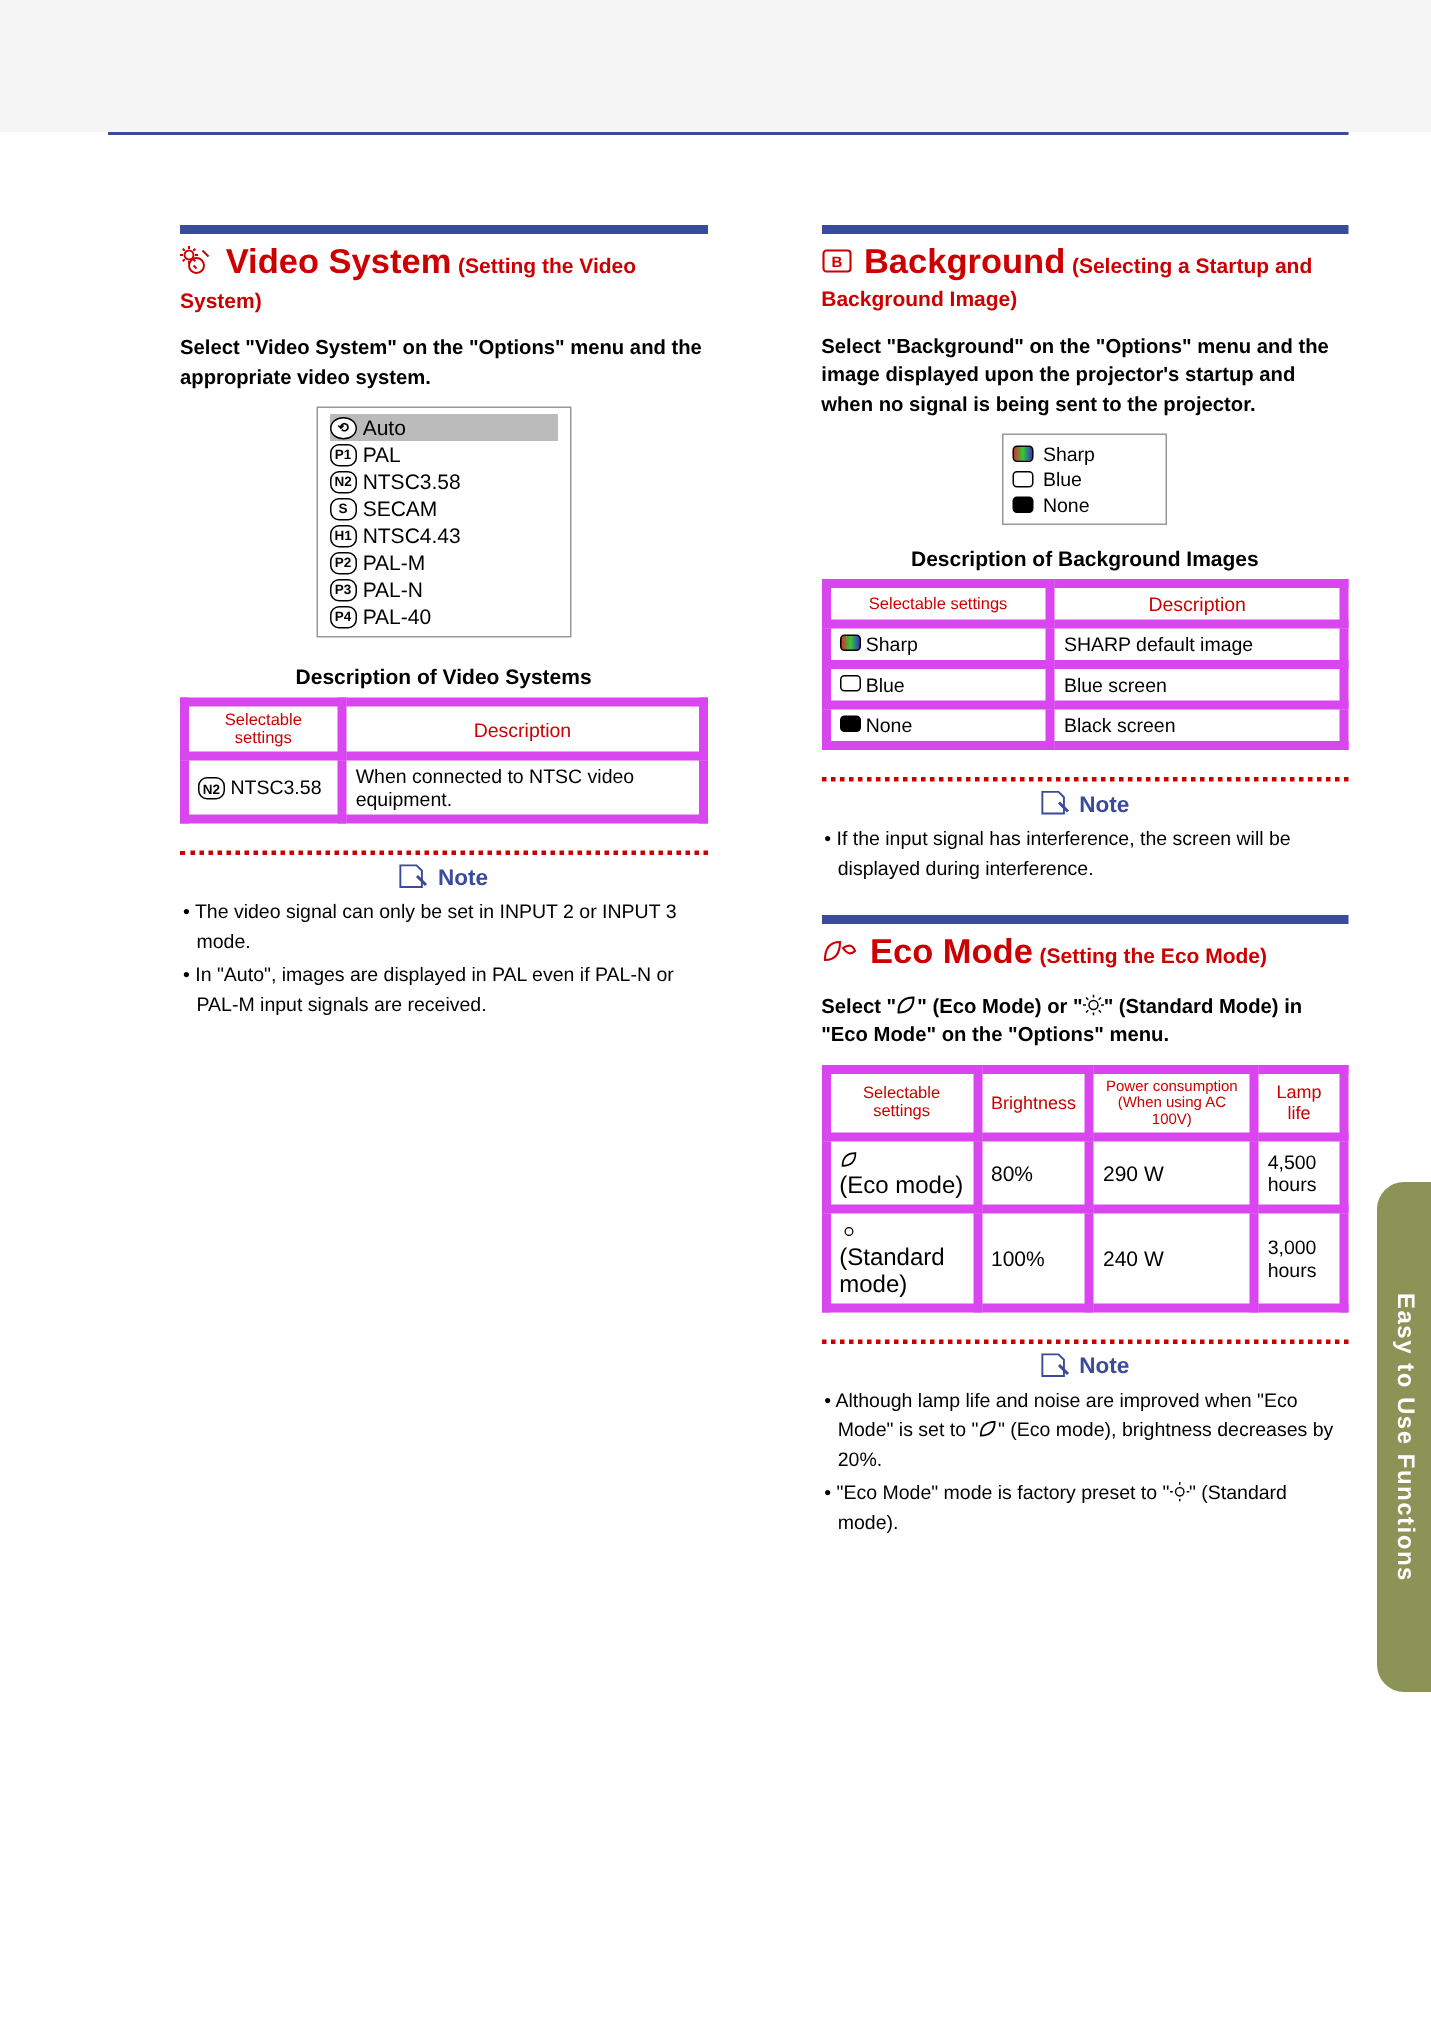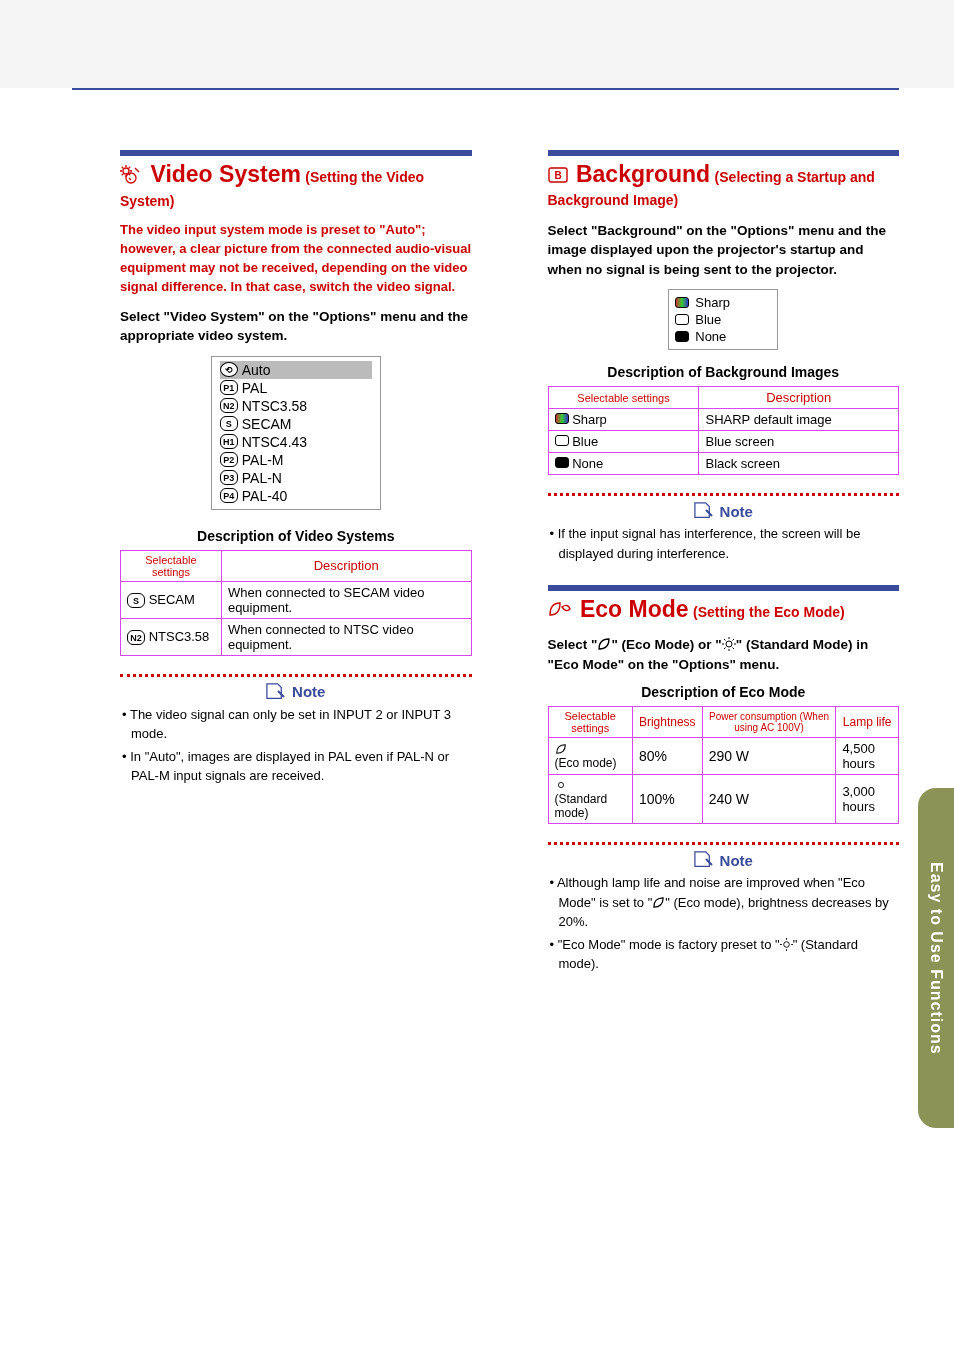--- a/index.html
+++ b/index.html
@@ -16,37 +16,37 @@
     .sub-red { color:#cc0000; font-weight:bold; font-size:14px; }
     .section-head { margin-bottom:10px; line-height:1.3; }
     .intro-red { color:#cc0000; font-weight:bold; font-size:13px; line-height:1.45; margin:10px 0; }
     .intro-bold { font-weight:bold; font-size:13.5px; line-height:1.45; margin:10px 0; }
     .menu-img { border:1px solid #999; background:#fff; width:170px; margin:8px auto 18px; padding:4px 8px; font-size:14px; }
     .menu-img .row { display:flex; align-items:center; gap:4px; padding:1px 0; }
     .menu-img .sel { background:#bbb; }
     .badge { display:inline-flex; align-items:center; justify-content:center; min-width:18px; height:15px; border:1.5px solid #000; border-radius:6px; font-size:9px; font-weight:bold; background:#fff; }
     .desc-title { font-weight:bold; font-size:14px; text-align:center; margin:10px 0 6px; }
     table.data { border-collapse:collapse; width:100%; font-size:13px; }
-    table.data th, table.data td { border:1px solid #d946ef; padding:3px 6px; text-align:left; vertical-align:middle; }
+    table.data th, table.data td { border:6px solid #d946ef; padding:3px 6px; text-align:left; vertical-align:middle; }
     table.data th { color:#cc0000; font-weight:normal; text-align:center; font-size:11px; }
     table.data th.desc { font-size:13px; }
     .note-sep { border:none; border-top:3px dotted #cc0000; margin:18px 0 6px; }
     .note-label { display:flex; align-items:center; gap:4px; color:#3a4b9b; font-weight:bold; font-size:15px; margin-bottom:4px;justify-content:center; }
     .note-icon { width:22px; height:18px; }
     ul.notes { list-style:none; padding:0 2px; }
     ul.notes li { font-size:13px; line-height:1.5; text-indent:-9px; padding-left:9px; margin-bottom:3px; }
     ul.notes li::before { content:"• "; }
     .bg-menu { border:1px solid #999; width:110px; margin:8px auto 14px; padding:4px 6px; font-size:13px; background:#fff; }
     .bg-menu .row { display:flex; align-items:center; gap:6px; padding:1px 0; }
     .bg-sharp-ic, .bg-blue-ic, .bg-none-ic { width:14px; height:11px; border:1.5px solid #000; border-radius:3px; display:inline-block; }
     .bg-sharp-ic { background:linear-gradient(90deg,#c33,#3c3,#33c); }
     .bg-blue-ic { background:#fff; }
     .bg-none-ic { background:#000; }
     .eco-table th, .eco-table td { text-align:center; font-size:12px; }
-    .eco-table td:first-child { font-size:12px; }
+    .eco-table td:first-child { font-size:16px; }
     .inline-ic { display:inline-block; vertical-align:-2px; }
   </style>
 </head>
 <body>
 
 <div class="page">
   <div class="top-rule" style="margin:88px 55px 0 72px;"></div>
   <div class="content">
 
     <div class="col">
@@ -58,21 +58,20 @@
                 <circle cx="6" cy="6" r="3"></circle>
                 <path d="M6 2 v-2 M6 10 v2 M2 6 h-2 M10 6 h2 M3.2 3.2 l-1.4-1.4 M8.8 8.8 l1.4 1.4 M3.2 8.8 l-1.4 1.4 M8.8 3.2 l1.4-1.4"></path>
                 <circle cx="11" cy="13" r="5"></circle>
                 <path d="M9 13 l2 2 M17 5 l-2 -2 M19 7 l-2 -2"></path>
               </g>
             </svg>
         </span>
         <h2 class="main">Video System</h2>
         <span class="sub-red">(Setting the Video System)</span>
       </div>
-      <p class="intro-red">The video input system mode is preset to "Auto"; however, a clear picture from the connected audio-visual equipment may not be received, depending on the video signal difference. In that case, switch the video signal.</p>
       <p class="intro-bold">Select "Video System" on the "Options" menu and the appropriate video system.</p>
 
       <div class="menu-img">
         <div class="row sel">
             <span class="badge" style="border-radius:50%;">⟲</span>
             <span>Auto</span>
           </div>
         <div class="row">
             <span class="badge">P1</span>
             <span>PAL</span>
@@ -102,24 +101,20 @@
             <span>PAL-40</span>
           </div>
       </div>
 
       <div class="desc-title">Description of Video Systems</div>
       <table class="data">
         <tbody>
             <tr>
               <th>Selectable settings</th>
               <th class="desc">Description</th>
-            </tr>
-        <tr>
-              <td><span class="badge">S</span> <span>SECAM</span></td>
-              <td>When connected to SECAM video equipment.</td>
             </tr>
         <tr>
               <td><span class="badge">N2</span> <span>NTSC3.58</span></td>
               <td>When connected to NTSC video equipment.</td>
             </tr>
       </tbody>
         </table>
 
       <hr class="note-sep">
       <div class="note-label">
@@ -226,21 +221,20 @@
               <line x1="0" y1="7" x2="2" y2="7"></line>
               <line x1="12" y1="7" x2="14" y2="7"></line>
               <line x1="2" y1="2" x2="3.5" y2="3.5"></line>
               <line x1="10.5" y1="10.5" x2="12" y2="12"></line>
               <line x1="2" y1="12" x2="3.5" y2="10.5"></line>
               <line x1="10.5" y1="3.5" x2="12" y2="2"></line>
             </g>
           </svg><span>" (Standard Mode) in "Eco Mode" on the "Options" menu.</span>
       </p>
 
-      <div class="desc-title">Description of Eco Mode</div>
       <table class="data eco-table">
         <tbody>
             <tr>
           <th>Selectable settings</th>
           <th style="font-size:12px;">Brightness</th>
           <th style="font-size:10px;line-height:1.1;">Power consumption (When using AC 100V)</th>
           <th style="font-size:12px;">Lamp life</th>
         </tr>
         <tr>
           <td><svg class="inline-ic" width="12" height="12" viewBox="0 0 14 14">

